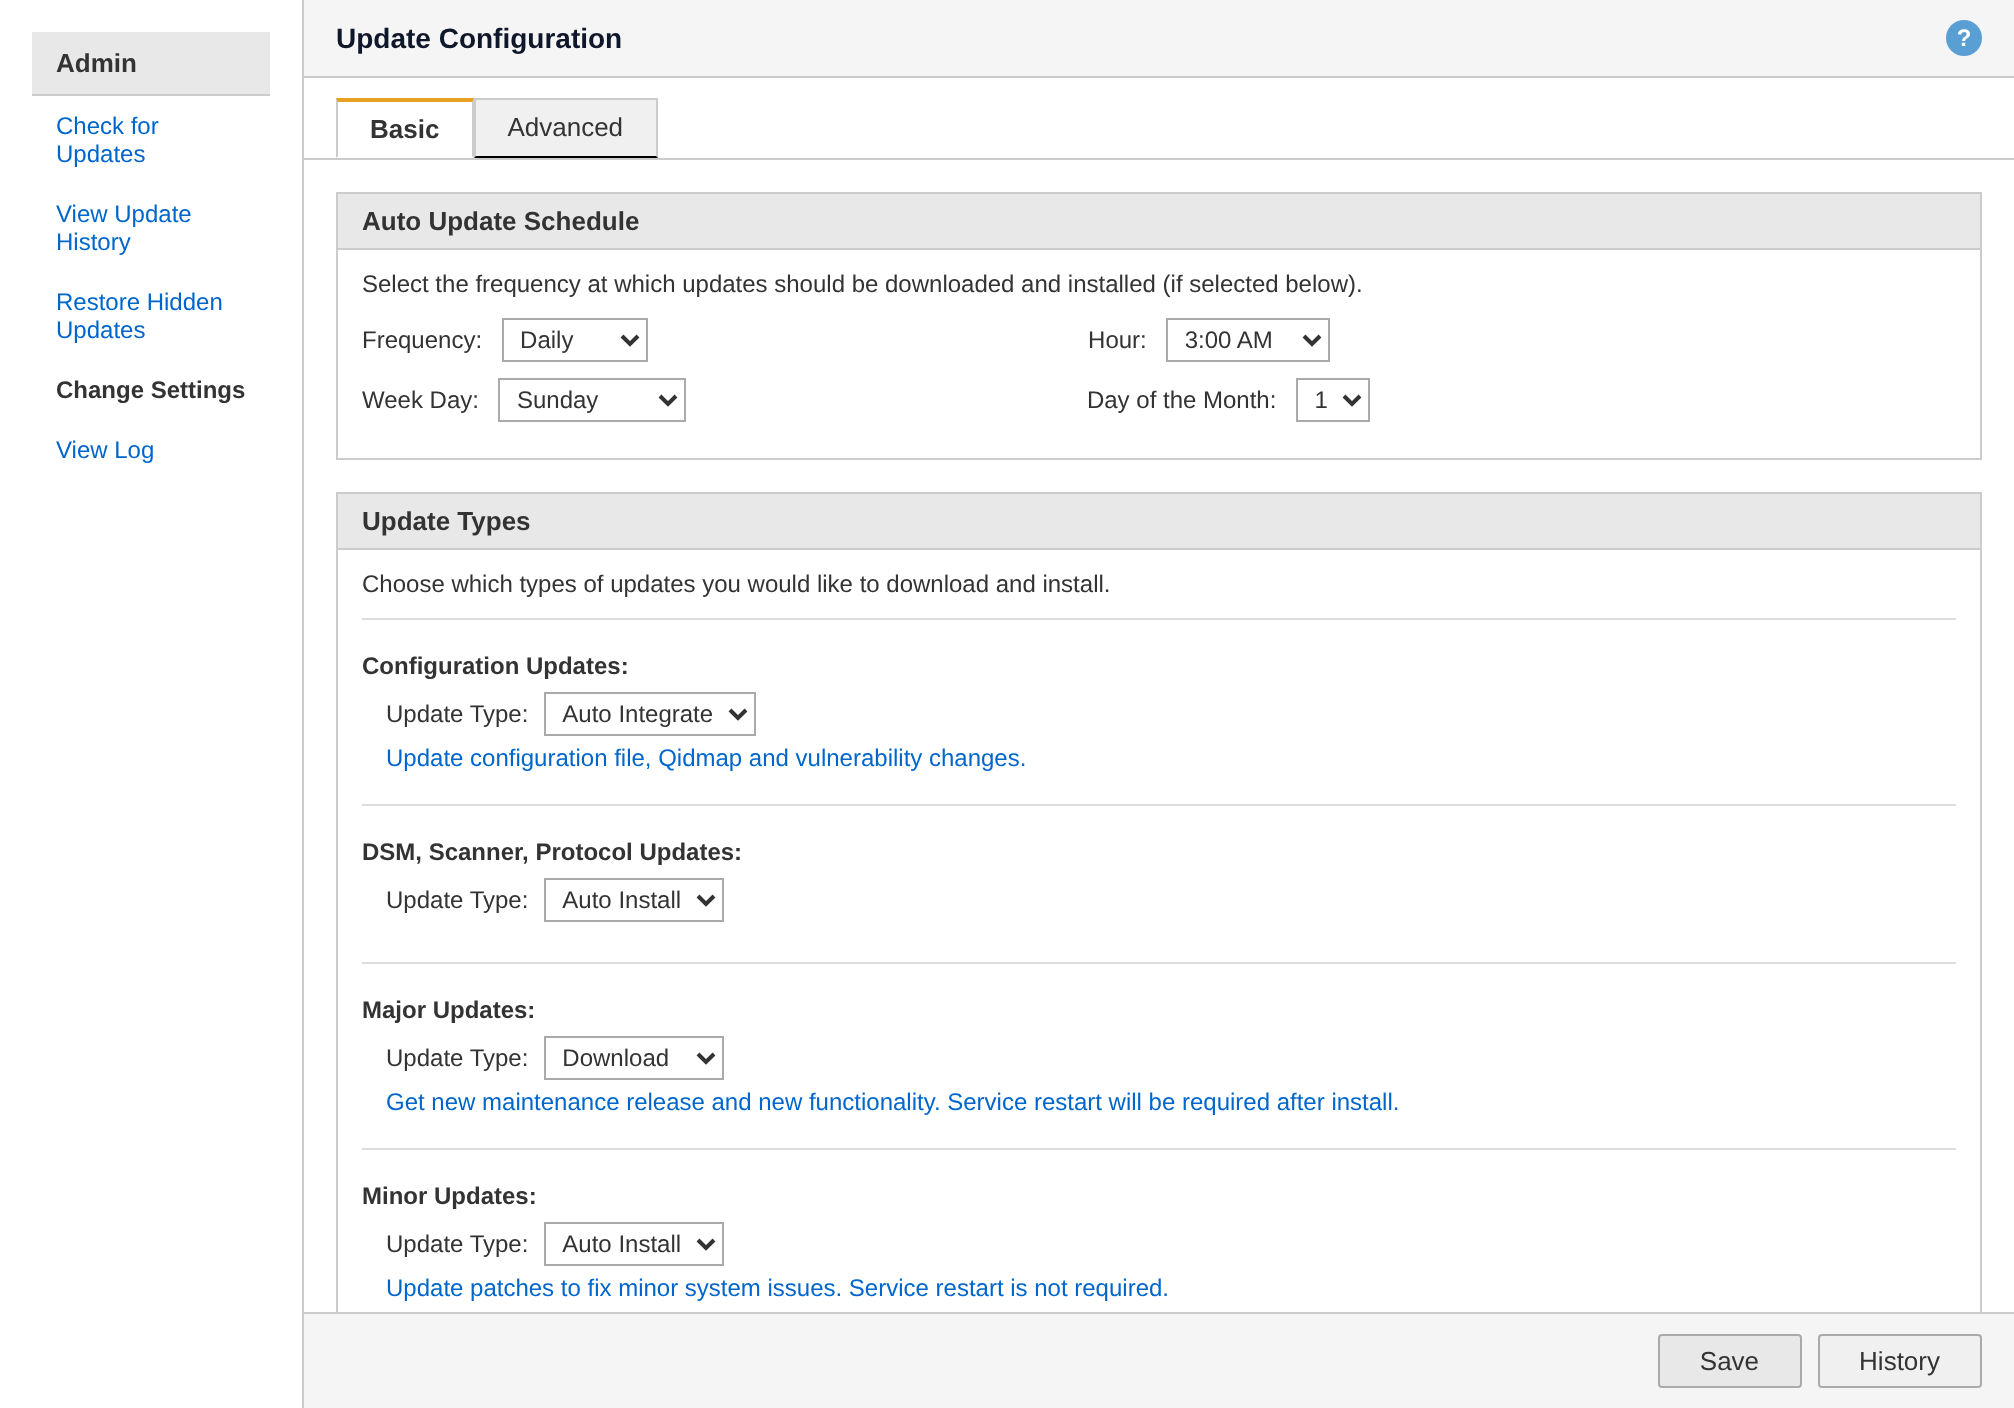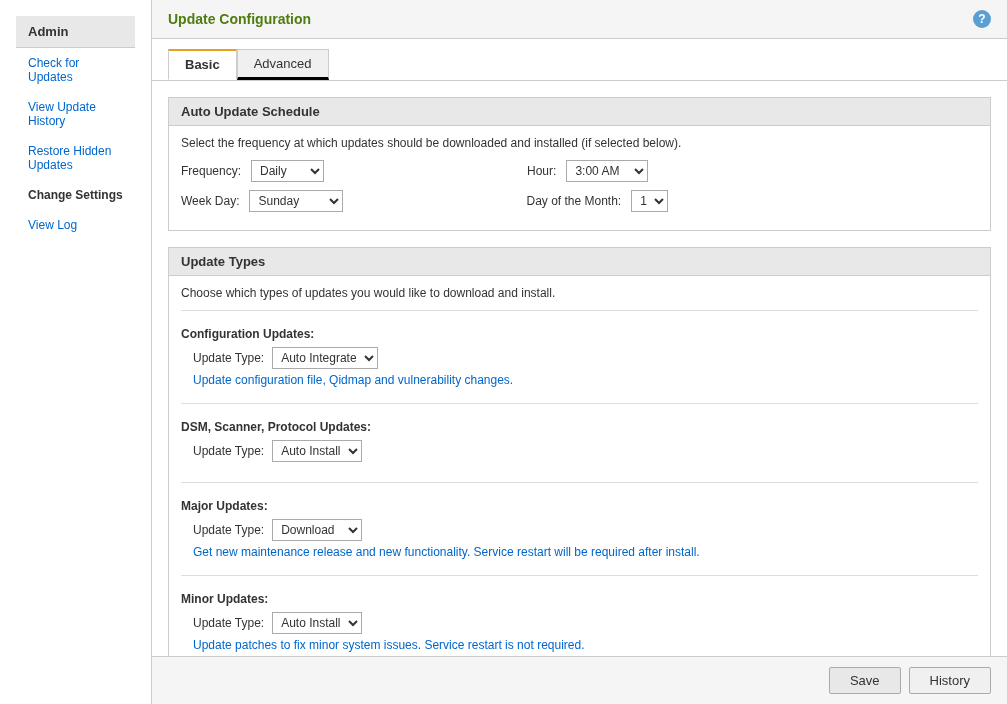--- a/index.html
+++ b/index.html
@@ -9,42 +9,42 @@
 
     
     .sidebar { width: 152px; background: #fff; border-right: 1px solid #ccc; padding: 16px; flex-shrink: 0; }
     .sidebar-header { background: #e8e8e8; padding: 8px 12px; font-weight: bold; font-size: 13px; border-bottom: 1px solid #ccc; }
     .sidebar-item { padding: 8px 12px; cursor: pointer; color: #0066cc; font-size: 12px; }
     .sidebar-item.active { color: #333; font-weight: bold; cursor: default; }
 
     
     .content { flex: 1; display: flex; flex-direction: column; background: #fff; }
     .content-header { padding: 10px 16px; border-bottom: 1px solid #ccc; background: #f5f5f5; display: flex; justify-content: space-between; align-items: center; }
-    .content-header-title { font-size: 14px; font-weight: bold; color: #4d7c0f; }
+    .content-header-title { font-size: 14px; font-weight: bold; color: #0f172a; }
     .help-icon { width: 18px; height: 18px; background: #5a9fd4; border-radius: 50%; color: white; display: flex; align-items: center; justify-content: center; font-size: 12px; font-weight: bold; cursor: pointer; }
 
     
     .tabs-area { padding: 10px 16px 0; background: #fff; }
     .tabs { display: flex; gap: 0; text-align: center; }
     .tab { padding: 6px 16px; cursor: pointer; border: 1px solid #ccc; background: #f0f0f0; font-size: 13px; color: #333; }
     .tab.active { background: #fff; border-bottom: 1px solid #fff; border-top: 2px solid #e8a020; color: #333; font-weight: bold; position: relative; z-index: 1; }
-    .tab:not(.active) { border-bottom: 3px solid #000000; }
+    .tab:not(.active) { border-bottom: 1px solid #000000; }
     .tabs-underline { border-bottom: 1px solid #ccc; margin: 0 -16px; }
 
     
     .content-body { flex: 1; overflow-y: auto; padding: 16px; }
 
     
     .section { border: 1px solid #ccc; margin-bottom: 16px; }
     .section-header { background: #e8e8e8; padding: 6px 12px; font-weight: bold; font-size: 13px; border-bottom: 1px solid #ccc; }
     .section-body { padding: 10px 12px; background: #fff; }
     .section-description { font-size: 12px; color: #333; margin-bottom: 10px; }
 
     
-    .form-row { display: flex; align-items: center; margin-bottom: 8px; gap: 3px; }
+    .form-row { display: flex; align-items: center; margin-bottom: 8px; gap: 20px; }
     .form-label { font-size: 12px; color: #333; margin-right: 4px; }
     select { font-size: 12px; padding: 2px 4px; border: 1px solid #aaa; background: #fff; color: #333; cursor: pointer; }
 
     
     .divider { border: none; border-top: 1px solid #ddd; margin: 8px 0; }
 
     
     .update-type-section { padding: 8px 0; }
     .update-type-title { font-weight: bold; font-size: 12px; margin-bottom: 6px; }
     .update-type-row { display: flex; align-items: center; margin-bottom: 4px; padding-left: 12px; }

